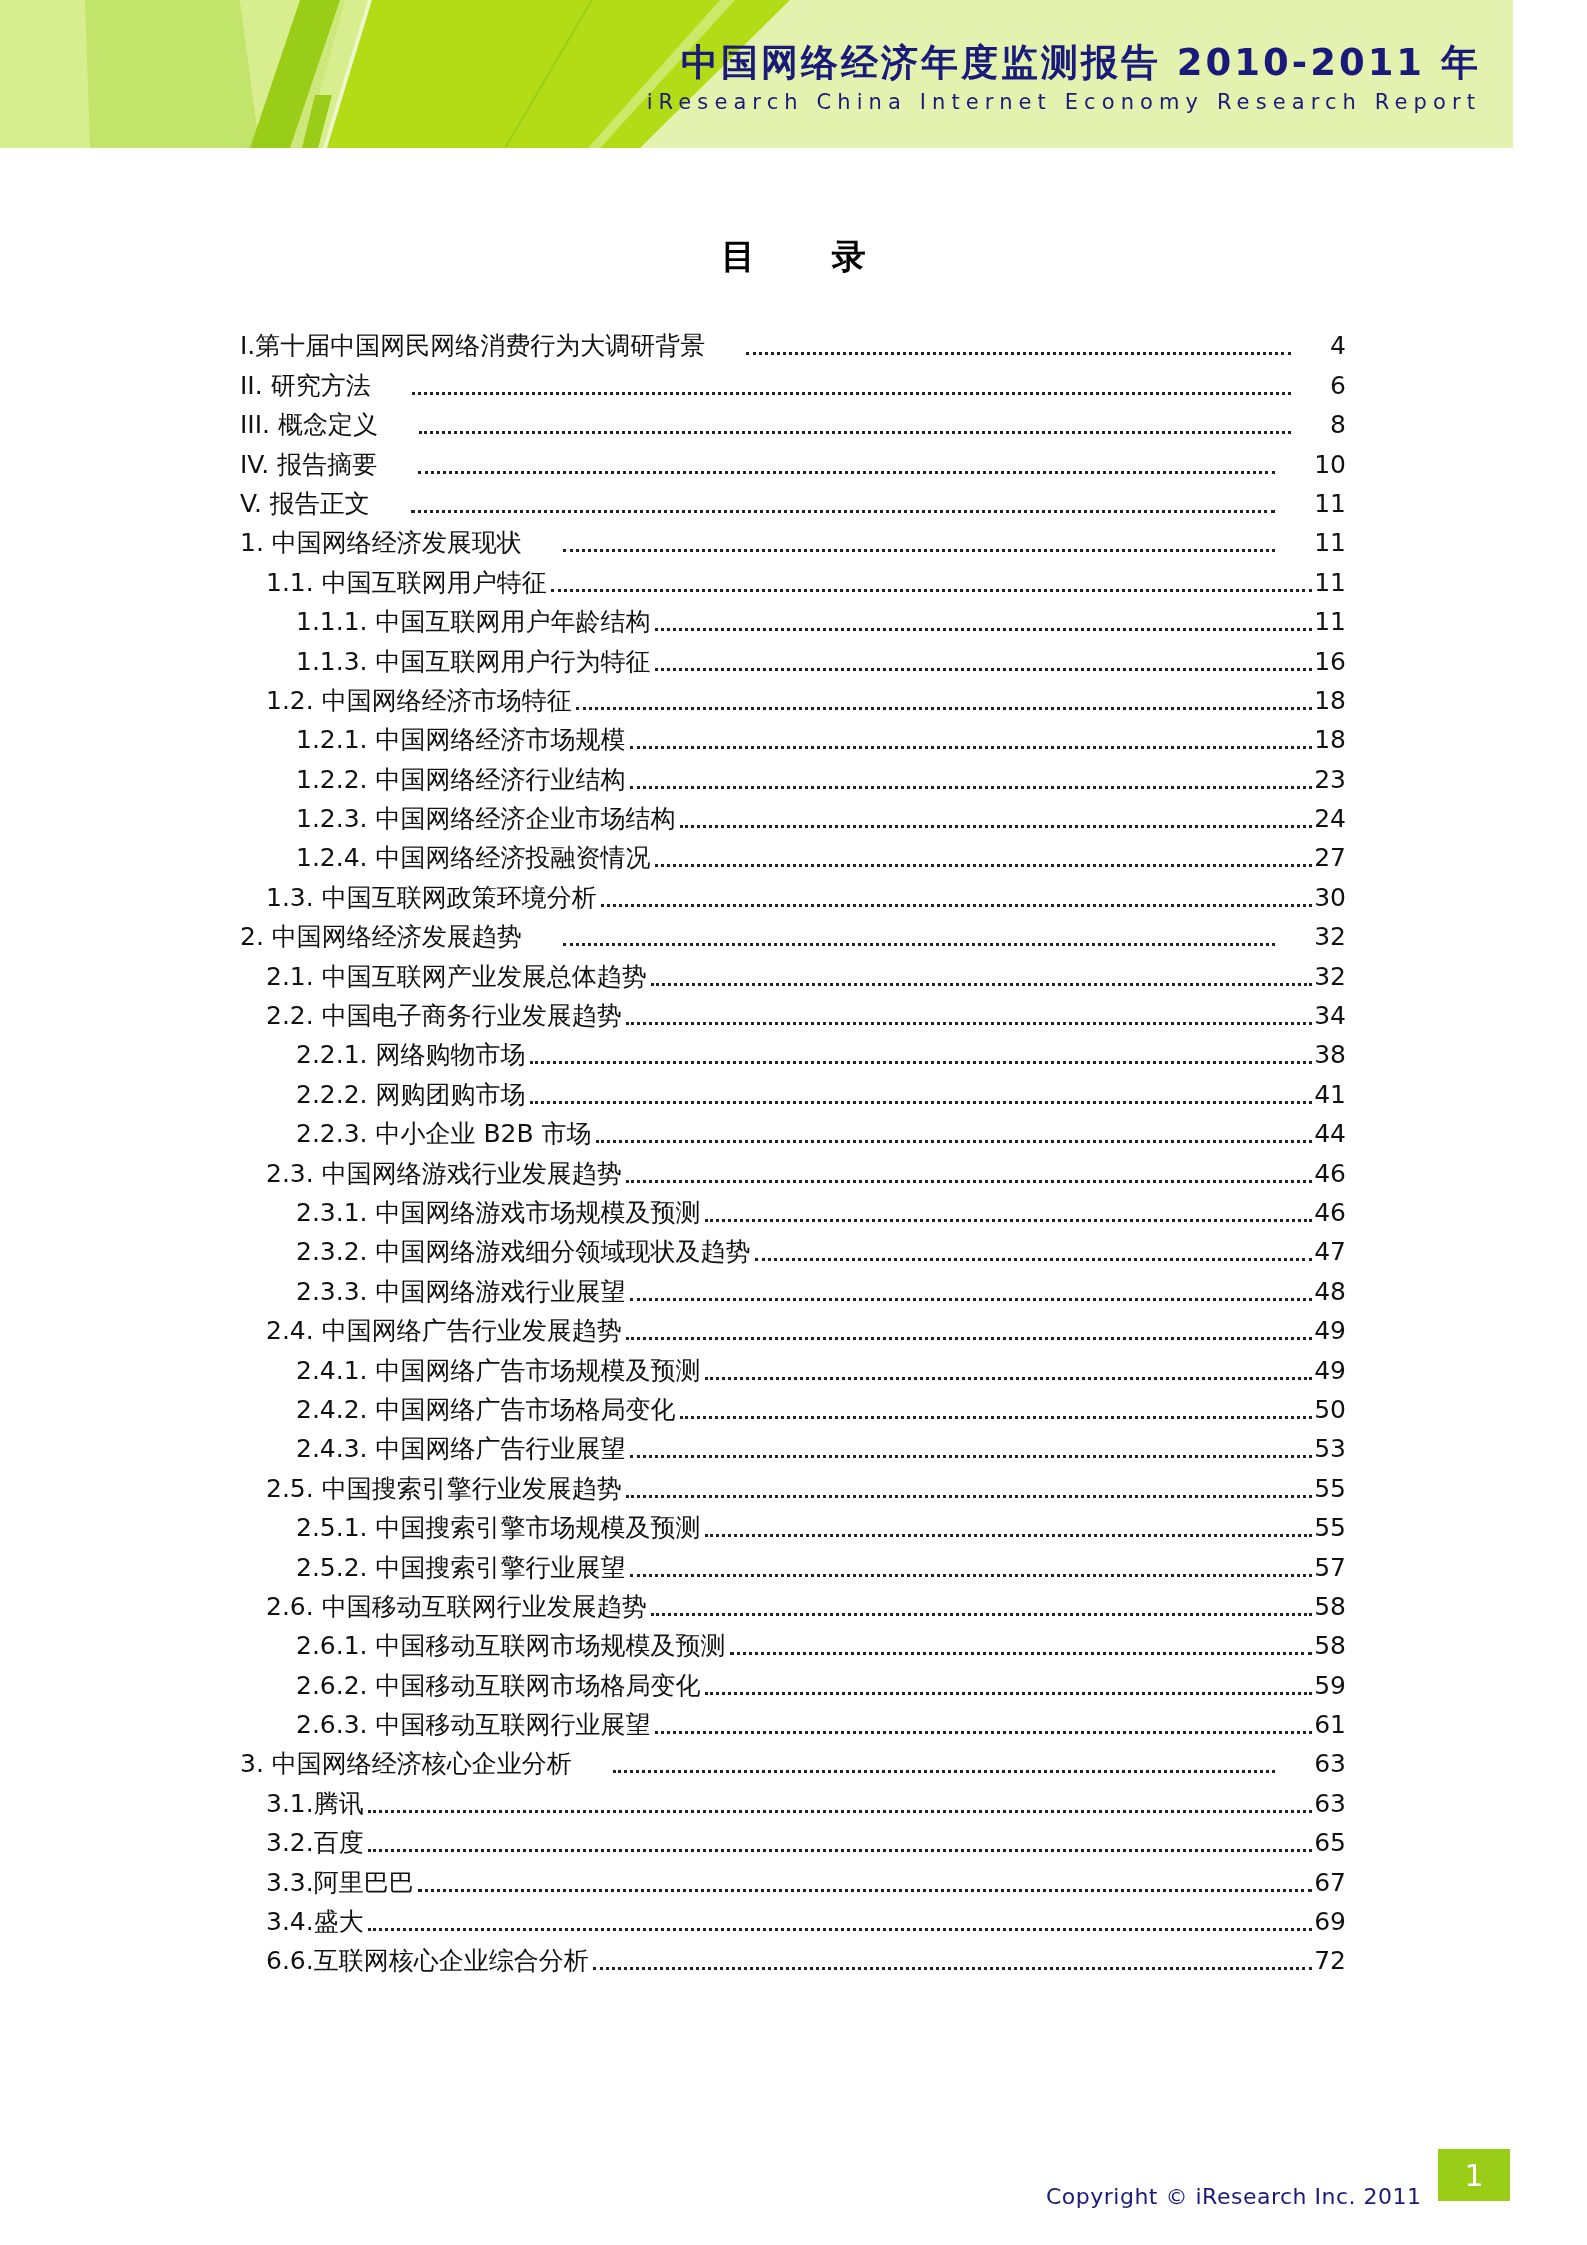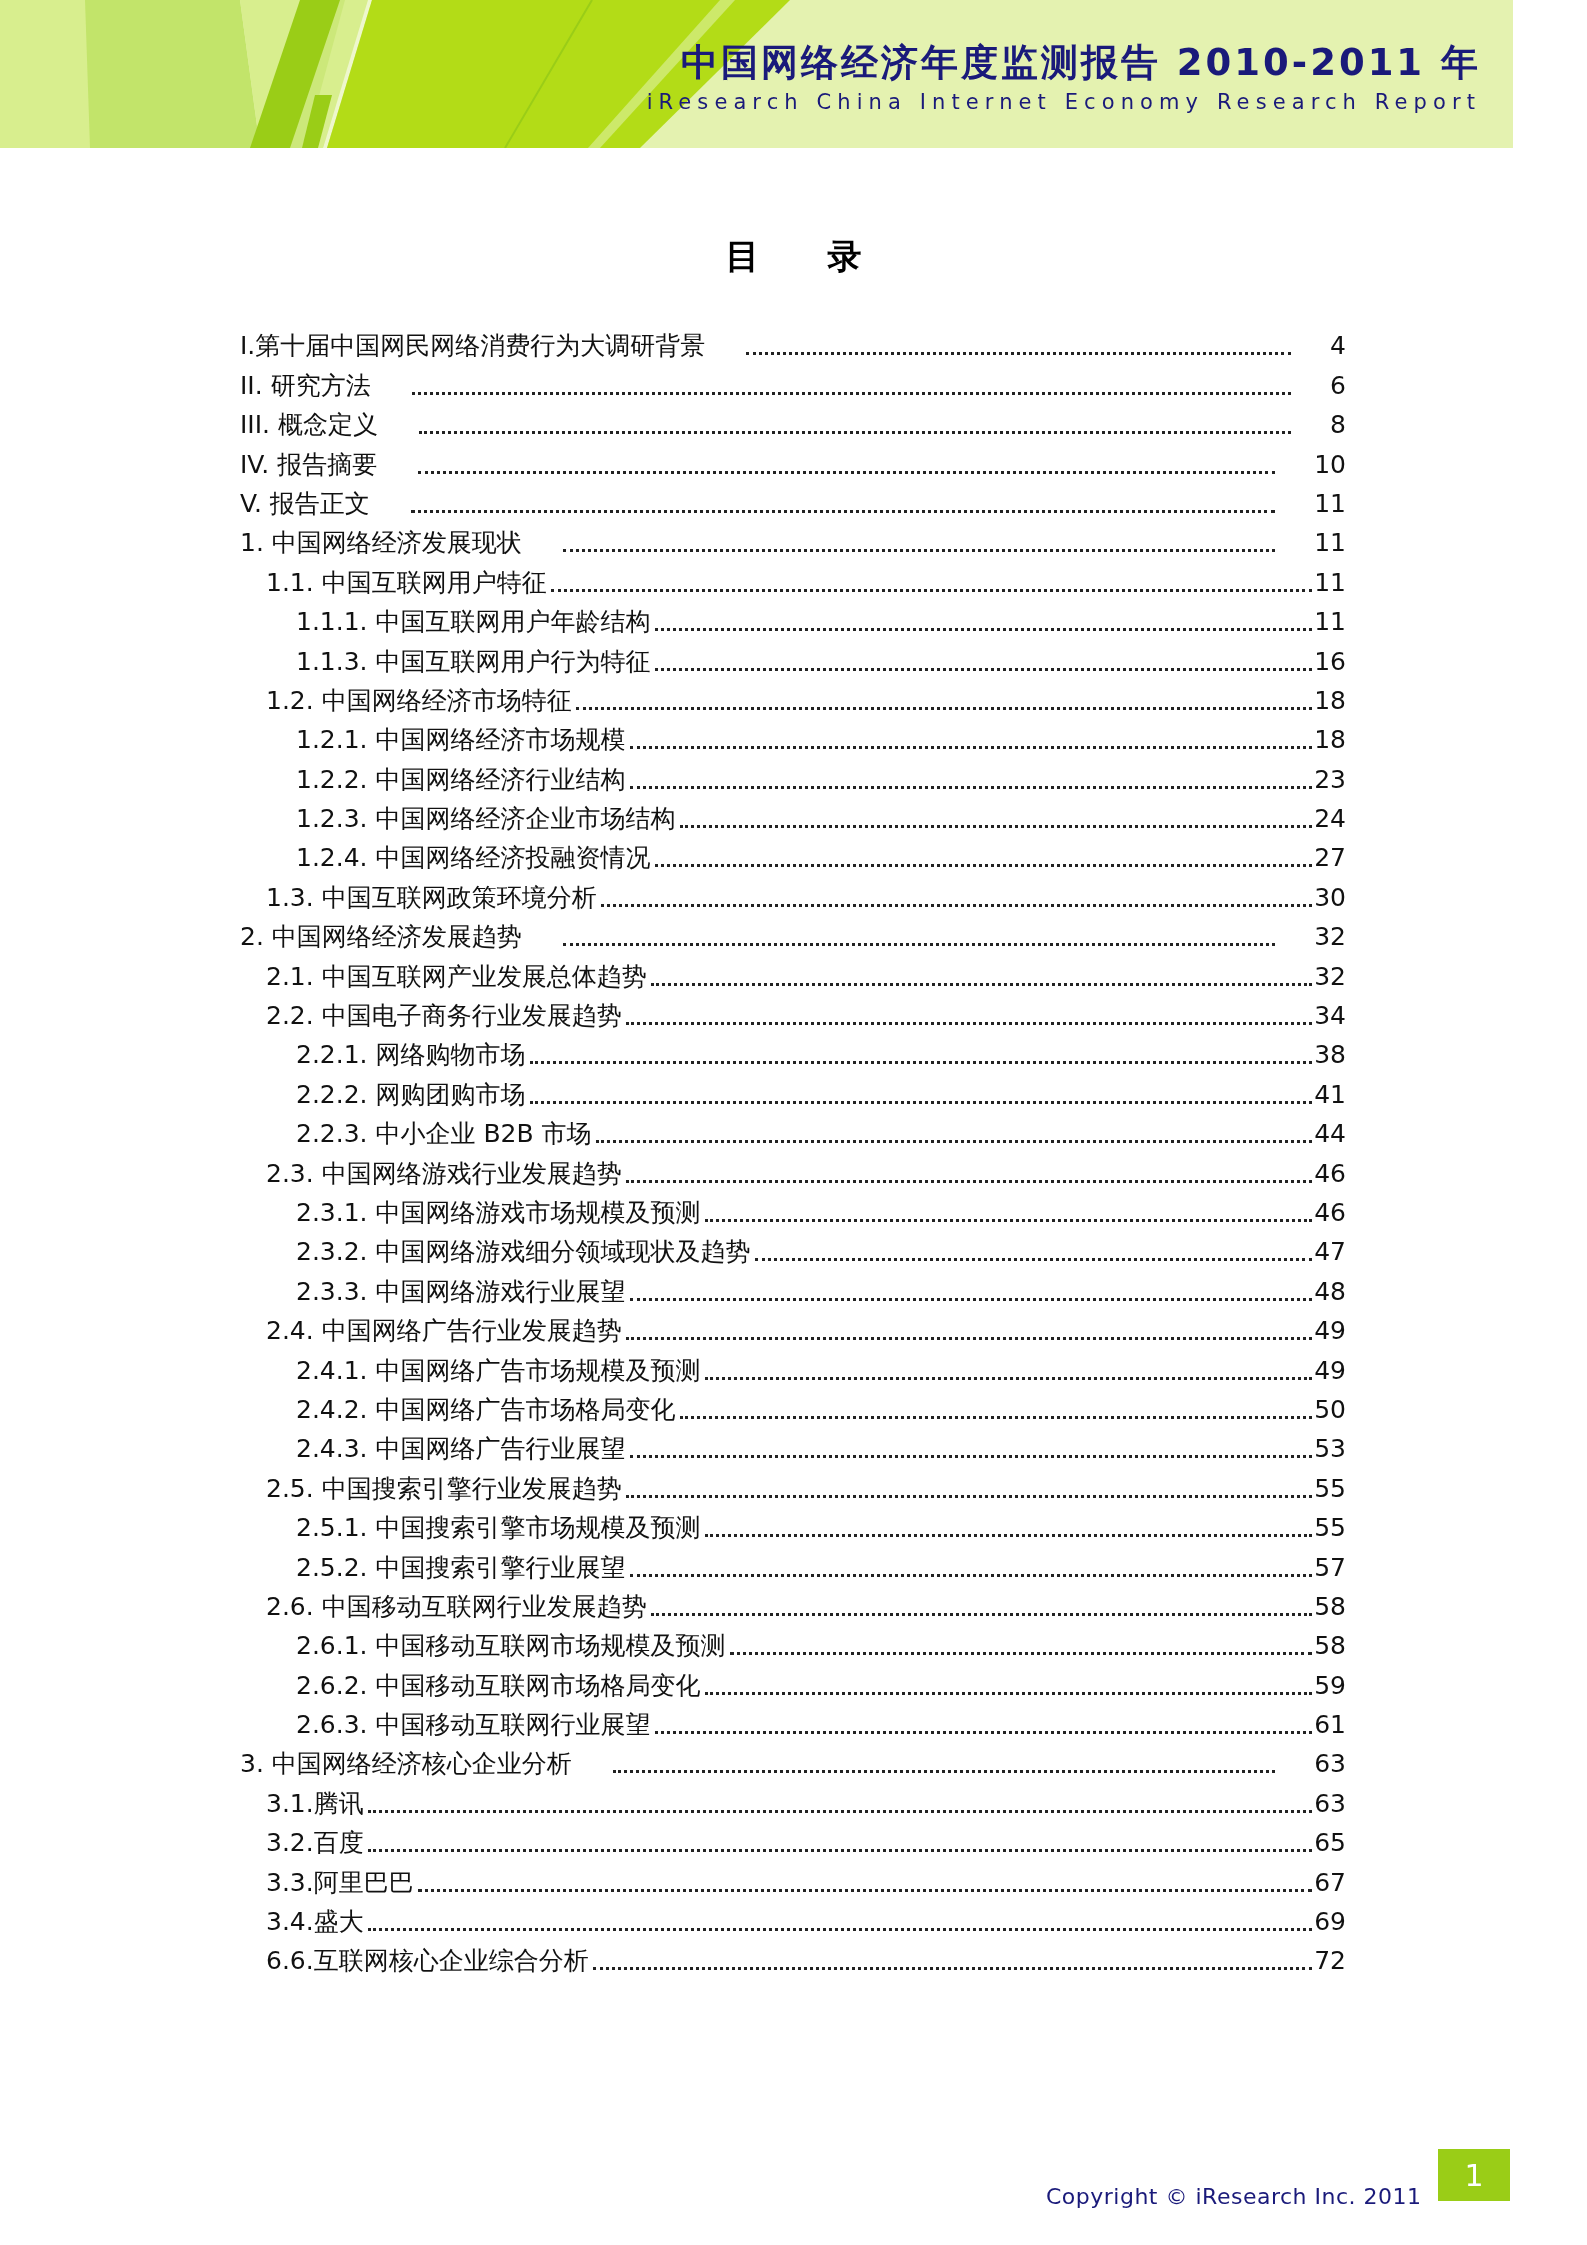--- a/index.html
+++ b/index.html
@@ -5,21 +5,21 @@
   html, body { margin:0; padding:0; }
   body { width:1587px; height:2245px; position:relative; background:#ffffff; overflow:hidden;
          font-family:"DejaVu Sans", "Liberation Sans", sans-serif; color:#111; }
   .header { position:absolute; left:0; top:0; width:1513px; height:148px; overflow:hidden; background:#e4f2b0; }
   .header svg { position:absolute; left:0; top:0; }
   .header-title { position:absolute; right:32px; top:38px; font-size:37px; font-weight:bold; color:#1a1a7a;
                   letter-spacing:3px; white-space:nowrap; font-family:"DejaVu Sans", sans-serif; }
   .header-subtitle { position:absolute; right:32px; top:90px; font-size:21px; color:#1a1a7a; letter-spacing:6.1px;
                      white-space:nowrap; font-family:"DejaVu Sans", sans-serif; }
   .toc-title { position:absolute; left:0; width:1587px; top:234px; text-align:center; font-size:34px; font-weight:bold;
-               letter-spacing:28px; color:#000; padding-left:28px; box-sizing:border-box; }
+               letter-spacing:28px; color:#000; padding-left:28px; box-sizing:border-box;font-family:Liberation Mono, monospace; }
   .toc { position:absolute; left:240px; top:322px; width:1106px; }
   .toc-row { position:relative; height:39.4px; display:flex; align-items:flex-end; font-size:25px; line-height:30px; color:#111; }
   .toc-row .label { white-space:nowrap; background:#fff; padding-right:2px; }
   .toc-row .leader { flex:1; border-bottom:3px dotted #222; margin:0 2px 6px 2px; height:0; }
   .toc-row .page { white-space:nowrap; background:#fff; font-family:"DejaVu Sans", sans-serif; }
   .lvl0 { padding-left:0;gap:37px; }
   .lvl1 { padding-left:26px; }
   .lvl2 { padding-left:56px;align-items:flex-end; }
   .footer-copy { position:absolute; left:1046px; top:2160px; font-size:22px; color:#1a1a7a; white-space:nowrap; letter-spacing:0.5px;margin-top:24px; }
   .page-box { position:absolute; left:1438px; top:2149px; width:72px; height:52px; background:#9acd17; color:#fff;

